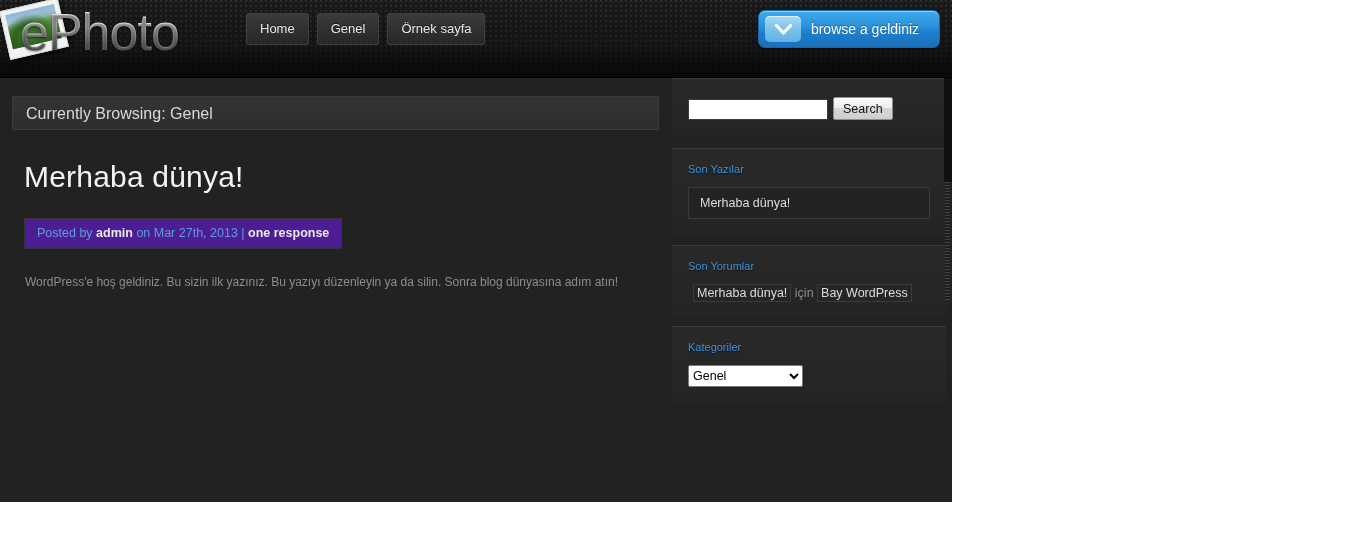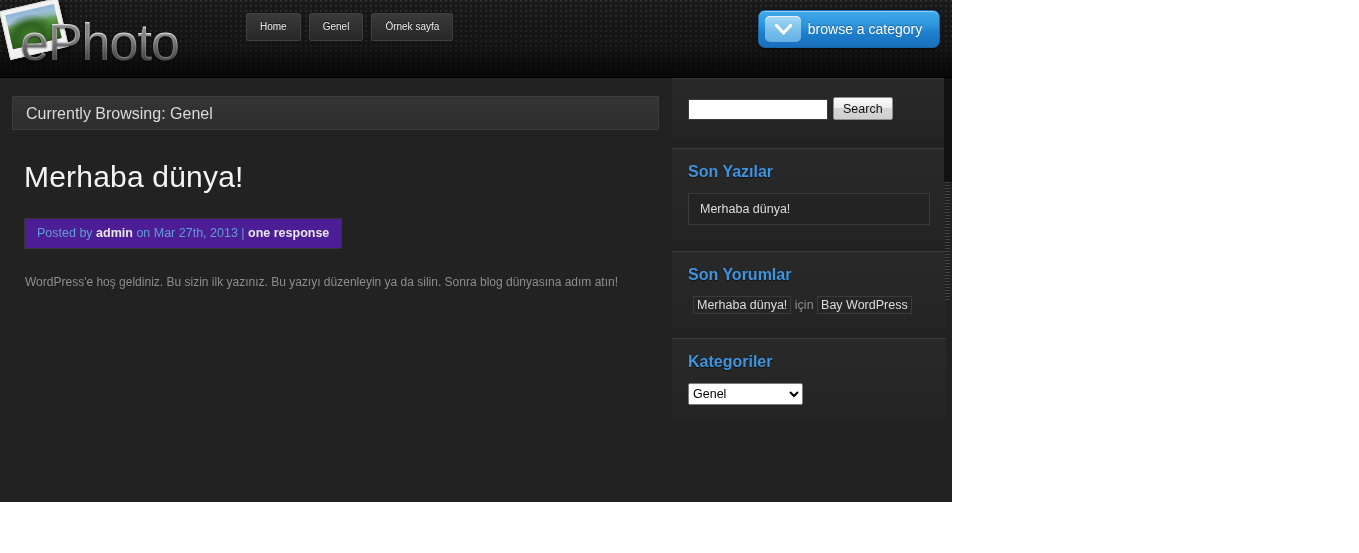--- a/index.html
+++ b/index.html
@@ -52,42 +52,42 @@
     box-shadow: 2px 3px 5px rgba(0,0,0,0.65);
   }
   #logo-photo-img {
     width: 100%; height: 100%;
     background:
       radial-gradient(ellipse at 38% 72%, #3f7d2a 0%, #2e6320 32%, rgba(46,99,32,0) 60%),
       radial-gradient(ellipse at 72% 58%, #4d8f33 0%, rgba(77,143,51,0) 55%),
       linear-gradient(180deg, #8fb6d6 0%, #a8c6dd 28%, #6d9c58 44%, #37611f 72%, #2a4c18 100%);
   }
   #logo-text {
-    position: absolute; left: 20px; top: 12px;
+    position: absolute; left: 20px; top: 2px;
     font-size: 52px;
     font-weight: 400;
     letter-spacing: -1px;
     background: linear-gradient(180deg, #ffffff 0%, #fdfdfd 42%, #9b9b9b 72%, #6e6e6e 100%);
     -webkit-background-clip: text;
     background-clip: text;
     color: transparent;
     -webkit-text-fill-color: transparent;
     text-shadow: 0 1px 2px rgba(0,0,0,0.5);
     font-family: "Liberation Sans", sans-serif;
   }
 
   
   #nav {
     position: absolute; left: 246px; top: 13px;
     display: flex; gap: 8px; align-items: center;
   }
   .nav-item {
     display: block;
     padding: 7px 13px 8px 13px;
-    font-size: 10px;
+    font-size: 13px;
     color: #eaeaea;
     background: linear-gradient(180deg, #3a3a3a 0%, #303030 52%, #282828 100%);
     border: 1px solid #3f3f3f;
     border-radius: 2px;
     text-decoration: none;
     text-shadow: 0 -1px 0 rgba(0,0,0,0.6);
     cursor: pointer;
     white-space: nowrap;
   }
 
@@ -179,24 +179,24 @@
     width: 280px;
   }
   .widget {
     width: 274px;
     margin-bottom: 10px;
     background: linear-gradient(180deg, #292929 0%, #242424 100%);
     border-top: 1px solid #3a3a3a;
     padding: 14px 16px 16px 16px;
   }
   .widget-title {
-    font-size: 16px;
+    font-size: 11px;
     color: #3f93df;
     margin: 0 0 12px 0;
-    font-weight: bold;
+    font-weight: normal;
     text-shadow: 0 1px 1px rgba(0,0,0,0.6);
   }
   #widget-search { padding: 18px 16px 18px 16px; }
   #search-form { display: flex; align-items: flex-end; gap: 5px; }
   #search-input {
     width: 140px; height: 21px;
     background: #ffffff;
     border: 1px solid #3b3b3b;
     outline: none;
     font-size: 12px;
@@ -281,21 +281,21 @@
       <a class="nav-item">Genel</a>
       <a class="nav-item">Örnek sayfa</a>
     </nav>
 
     <div id="browse-btn">
       <span id="browse-chevron-box">
         <svg width="17" height="11" viewBox="0 0 17 11">
           <path d="M1.5 1.5 L8.5 9 L15.5 1.5" fill="none" stroke="#ffffff" stroke-width="3.2" stroke-linecap="round" stroke-linejoin="round"></path>
         </svg>
       </span>
-      <span id="browse-label">browse a category</span>
+      <span id="browse-label">browse a geldiniz</span>
     </div>
   </div>
 
   <div id="body-wrap">
 
     <main id="content">
       <div id="breadcrumb">Currently Browsing: Genel</div>
 
       <h1 id="post-title">Merhaba dünya!</h1>
 

